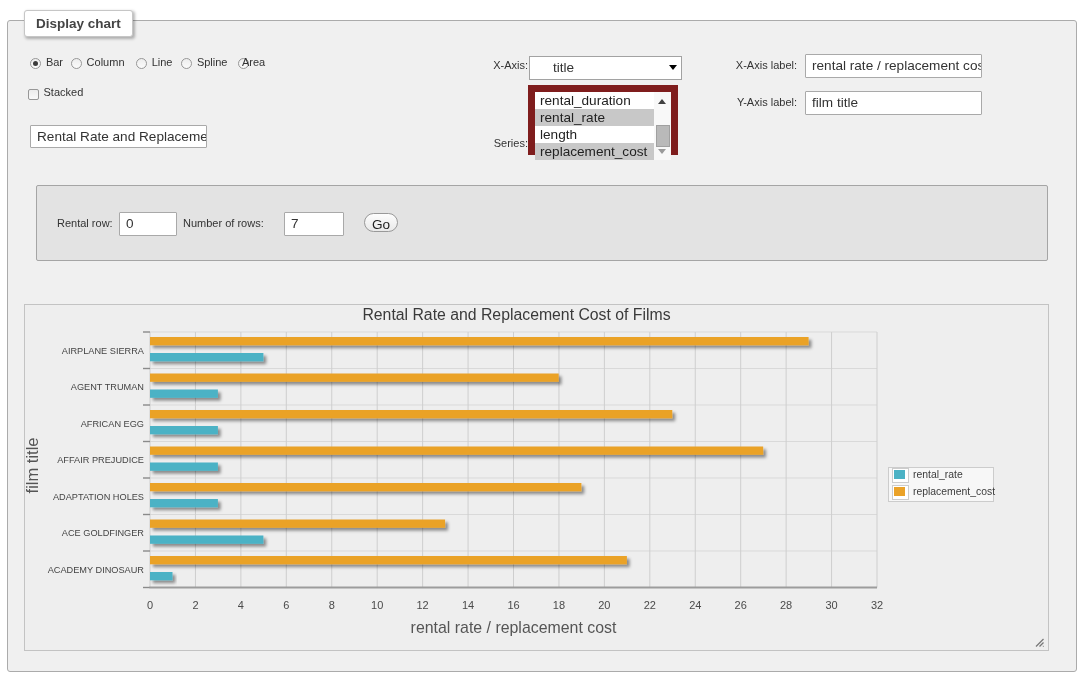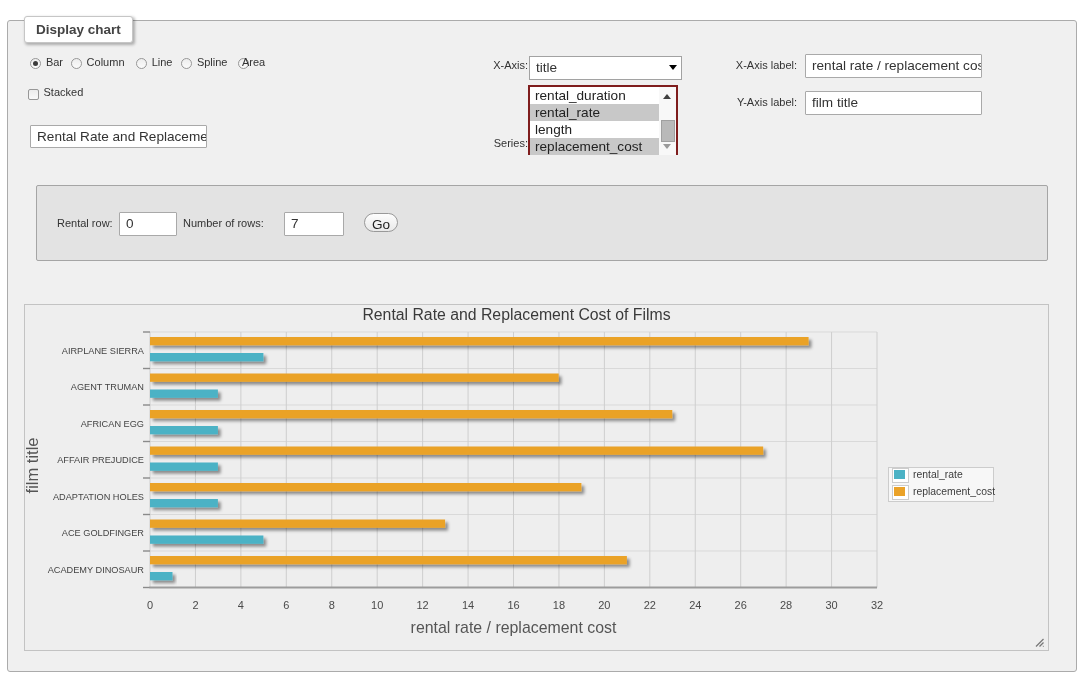--- a/index.html
+++ b/index.html
@@ -1,40 +1,40 @@
 <!DOCTYPE html>
 <html><head>
 <meta charset="utf-8">
 <style>
   html,body{margin:0;padding:0;background:#fff;}
   body{width:1081px;height:681px;position:relative;overflow:hidden;
        font-family:"Liberation Sans",sans-serif;color:#333;}
   .abs{position:absolute;box-sizing:border-box;}
   .fs{left:7px;top:20px;width:1070px;height:652px;background:#f0f0f0;
       border:1px solid #ababab;border-radius:3px;}
-  .legendbox{left:24px;top:16px;height:27px;background:#fff;border:1px solid #c6c6c6;
+  .legendbox{left:24px;top:10px;height:27px;background:#fff;border:1px solid #c6c6c6;
       border-radius:3px;box-shadow:1.5px 1.5px 3px rgba(0,0,0,.28);
       font-weight:bold;font-size:13.5px;color:#444;line-height:25px;padding:0 11px;}
   .lbl{font-size:11px;color:#333;}
   .radio{width:11px;height:11px;border-radius:50%;border:1px solid #979797;
       background:linear-gradient(#ededed,#fbfbfb);}
   .radio.on::after{content:"";position:absolute;left:2px;top:2px;width:5px;height:5px;
       border-radius:50%;background:#3b3b3b;}
   .checkbox{width:11px;height:11px;border:1px solid #979797;border-radius:2px;background:linear-gradient(#ececec,#f9f9f9);}
   .tinput{border:1px solid #a9a9a9;background:#fff;font-size:13.6px;color:#333;
       line-height:21px;padding:0 0 0 6px;white-space:nowrap;overflow:hidden;border-radius:1px;}
   .graybox{left:36px;top:185px;width:1012px;height:76px;background:#e3e3e3;border:1px solid #a5a5a5;border-radius:2px;}
   .gobtn{left:364px;top:213px;width:34px;height:19px;border:1px solid #999;border-radius:12px;
       background:linear-gradient(#fdfdfd,#e9e9e9);text-align:center;line-height:21px;font-size:13.6px;color:#222;}
   .chartbox{left:24px;top:304px;width:1025px;height:347px;border:1px solid #c3c3c3;background:#eee;}
   .selectbox{left:529px;top:56px;width:153px;height:24px;border:1px solid #a2a2a2;background:#fff;
-      font-size:13.6px;color:#333;line-height:22px;padding-left:6px;}
+      font-size:13.6px;color:#333;line-height:22px;padding-left:23px;}
   .selarrow{width:0;height:0;border-left:4px solid transparent;border-right:4px solid transparent;
       border-top:5.5px solid #000;}
-  .listbox{left:528px;top:85px;width:150px;height:70px;border:2px solid #7f1d1d;background:#fff;}
+  .listbox{left:528px;top:85px;width:150px;height:70px;border:7px solid #7f1d1d;background:#fff;}
   .opt{height:17px;line-height:17px;font-size:13.6px;color:#222;padding-left:5px;white-space:nowrap;overflow:hidden;width:131px;box-sizing:border-box;}
   .opt.sel{background:#c8c8c8;}
   .sbar{position:absolute;right:0;top:0;width:17px;height:68px;background:#f8f8f8;}
   .uparrow{width:0;height:0;border-left:4.5px solid transparent;border-right:4.5px solid transparent;border-bottom:5.5px solid #404040;}
   .dnarrow{width:0;height:0;border-left:4.5px solid transparent;border-right:4.5px solid transparent;border-top:5.5px solid #9a9a9a;}
   .thumb{position:absolute;left:2px;top:33px;width:12px;height:20px;background:#b9b9b9;border:1px solid #a0a0a0;}
   .leg{left:888px;top:467px;width:106px;height:35px;border:1px solid #ccc;background:rgba(255,255,255,.55);font-size:10.4px;color:#3c3c3c;}
   .sw{position:absolute;left:3px;width:15px;height:13px;border:1px solid #ccc;background:#fff;}
   .sw div{position:absolute;left:1px;top:1px;width:11px;height:9px;}
 </style>

